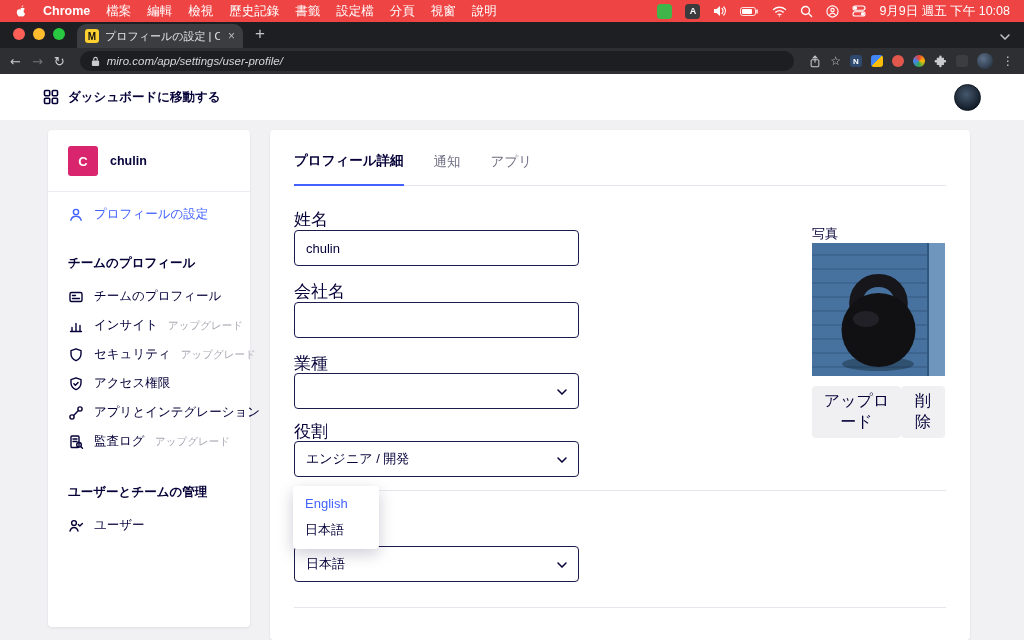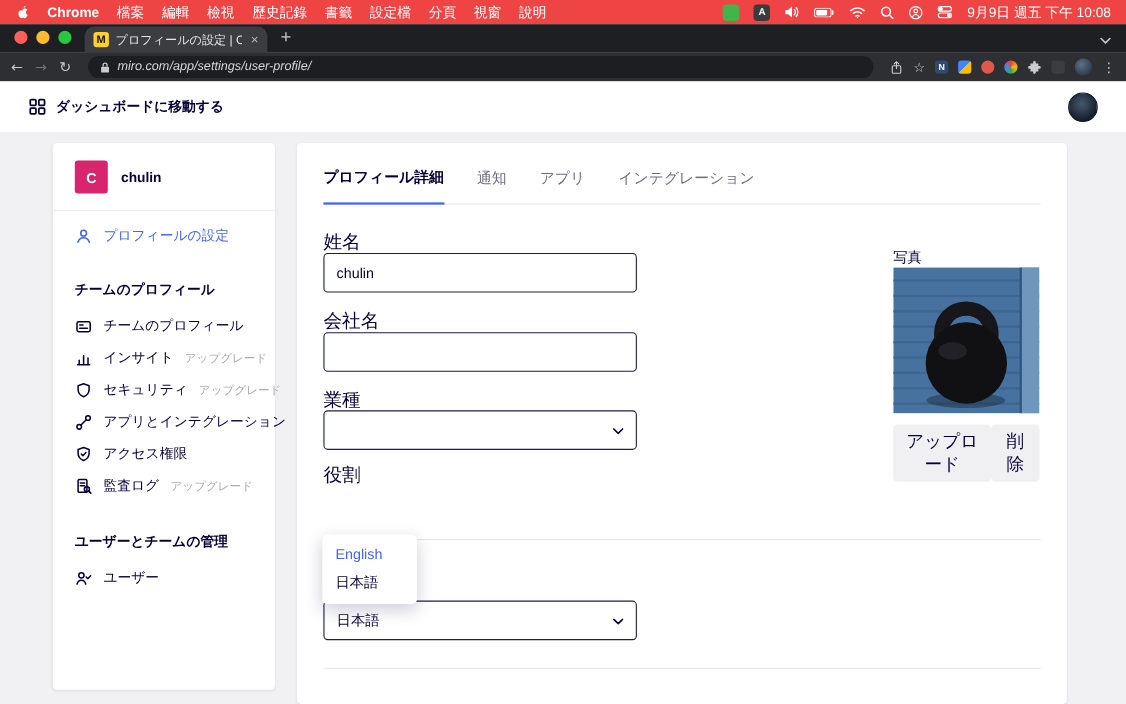--- a/index.html
+++ b/index.html
@@ -45,21 +45,21 @@
   .tool-icons { display:flex; align-items:center; gap:9px; }
   .ext-sq { width:12px; height:12px; border-radius:3px; display:flex; align-items:center; justify-content:center; font-size:8px; color:#fff; font-weight:700; }
   .ext-circ { width:12px; height:12px; border-radius:50%; }
   .rainbow { background:conic-gradient(#ea4335,#fbbc05,#34a853,#4285f4,#ea4335); }
   .tb-avatar { width:16px; height:16px; border-radius:50%;
     background:radial-gradient(circle at 38% 35%, #5d7089, #1c2733); }
   .kebab { font-size:12px; font-family:"DejaVu Sans",sans-serif; }
 
   
   .page-header { position:absolute; top:74px; left:0; right:0; height:46px; background:#fff;
-    display:flex; align-items:center; padding:0 26px; }
+    display:flex; align-items:center; padding:0 43px; }
   .dash-link { display:flex; align-items:center; gap:9px; font-size:12.5px; font-weight:700; color:#050038; }
   .header-avatar { margin-left:auto; width:27px; height:27px; border-radius:50%;
     background:radial-gradient(circle at 45% 38%, #46586e 0%, #141e2a 72%); border:1px solid #0c141d; }
 
   
   .sidebar { position:absolute; left:48px; top:130px; width:202px; height:497px; background:#fff;
     border-radius:4px; box-shadow:0 1px 3px rgba(5,0,56,0.08); padding-top:16px; font-size:12.5px; }
   .side-user { display:flex; align-items:center; gap:12px; padding:0 20px 15px; border-bottom:1px solid #ececf2; }
   .side-avatar { width:30px; height:30px; border-radius:3px; background:#d9246e; color:#fff;
     font-weight:700; font-size:13px; display:flex; align-items:center; justify-content:center; }
@@ -281,36 +281,36 @@
       <svg viewBox="0 0 16 16">
           <path d="M8 1.8l5 1.8v3.5c0 3.2-2 5.4-5 6.6-3-1.2-5-3.4-5-6.6V3.6z"></path>
         </svg>
     </span>
     <span class="lbl">セキュリティ</span>
     <span class="badge">アップグレード</span>
   </div>
   <div class="side-item">
     <span class="sicon">
       <svg viewBox="0 0 16 16">
+          <path d="M8 1.8l5 1.8v3.5c0 3.2-2 5.4-5 6.6-3-1.2-5-3.4-5-6.6V3.6z"></path>
+          <path d="M5.9 7.8l1.5 1.5 2.7-2.9"></path>
+        </svg>
+    </span>
+    <span class="lbl">アクセス権限</span>
+    <span class="badge"></span>
+  </div>
+  <div class="side-item">
+    <span class="sicon">
+      <svg viewBox="0 0 16 16">
           <circle cx="4" cy="12" r="2.1"></circle>
           <circle cx="12" cy="4" r="2.1"></circle>
           <path d="M5.6 10.4l4.8-4.8"></path>
         </svg>
     </span>
     <span class="lbl">アプリとインテグレーション</span>
-    <span class="badge"></span>
-  </div>
-  <div class="side-item">
-    <span class="sicon">
-      <svg viewBox="0 0 16 16">
-          <path d="M8 1.8l5 1.8v3.5c0 3.2-2 5.4-5 6.6-3-1.2-5-3.4-5-6.6V3.6z"></path>
-          <path d="M5.9 7.8l1.5 1.5 2.7-2.9"></path>
-        </svg>
-    </span>
-    <span class="lbl">アクセス権限</span>
     <span class="badge"></span>
   </div>
   <div class="side-item">
     <span class="sicon">
       <svg viewBox="0 0 16 16">
           <rect x="3" y="2" width="8" height="11.5" rx="1"></rect>
           <path d="M5 5h4M5 7.5h4"></path>
           <circle cx="11" cy="10.8" r="2.3"></circle>
           <path d="M12.7 12.5l1.8 1.8"></path>
         </svg>
@@ -332,40 +332,47 @@
     <span class="lbl">ユーザー</span>
   </div>
 </div>
 
 <div class="main">
 
   <div class="tabs">
     <span class="tab-item active">プロフィール詳細</span>
     <span class="tab-item">通知</span>
     <span class="tab-item">アプリ</span>
-    <span class="tab-item">インテグレーション</span>
   </div>
 
   <div class="f-label" style="top:78px">姓名</div>
   <input class="f-input" style="top: 100px;" value="chulin">
 
   <div class="f-label" style="top:150px">会社名</div>
   <input class="f-input" style="top: 172px;" value="">
 
   <div class="f-label" style="top:222px">業種</div>
   <div class="f-select" style="top:243px">
     <span></span>
     <span class="chev">
       <svg width="10" height="6" viewBox="0 0 10 6" fill="none" stroke="#050038" stroke-width="1.5" stroke-linecap="round">
           <path d="M1 1l4 4 4-4"></path>
         </svg>
     </span>
   </div>
 
   <div class="f-label" style="top:290px">役割</div>
+  <div class="f-select" style="top:311px">
+    <span>エンジニア / 開発</span>
+    <span class="chev">
+      <svg width="10" height="6" viewBox="0 0 10 6" fill="none" stroke="#050038" stroke-width="1.5" stroke-linecap="round">
+          <path d="M1 1l4 4 4-4"></path>
+        </svg>
+    </span>
+  </div>
 
   <div class="hr" style="top:360px"></div>
 
   <div class="dropdown">
     <div class="dd-opt selected">English</div>
     <div class="dd-opt">日本語</div>
   </div>
 
   <div class="f-select" style="top:416px">
     <span>日本語</span>

